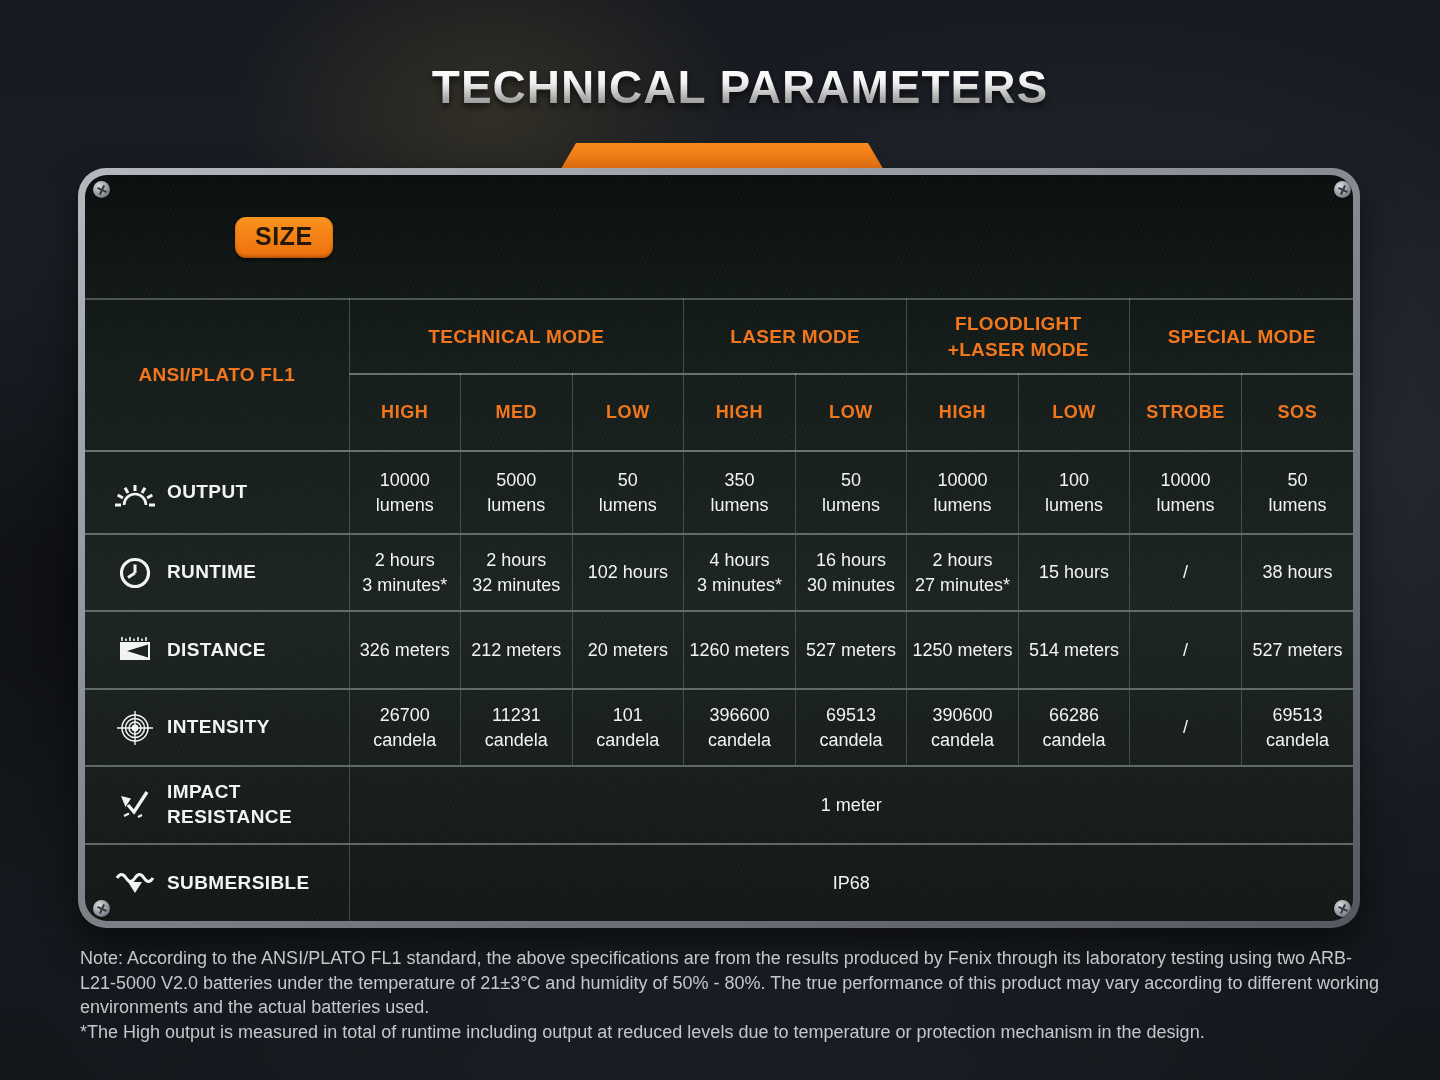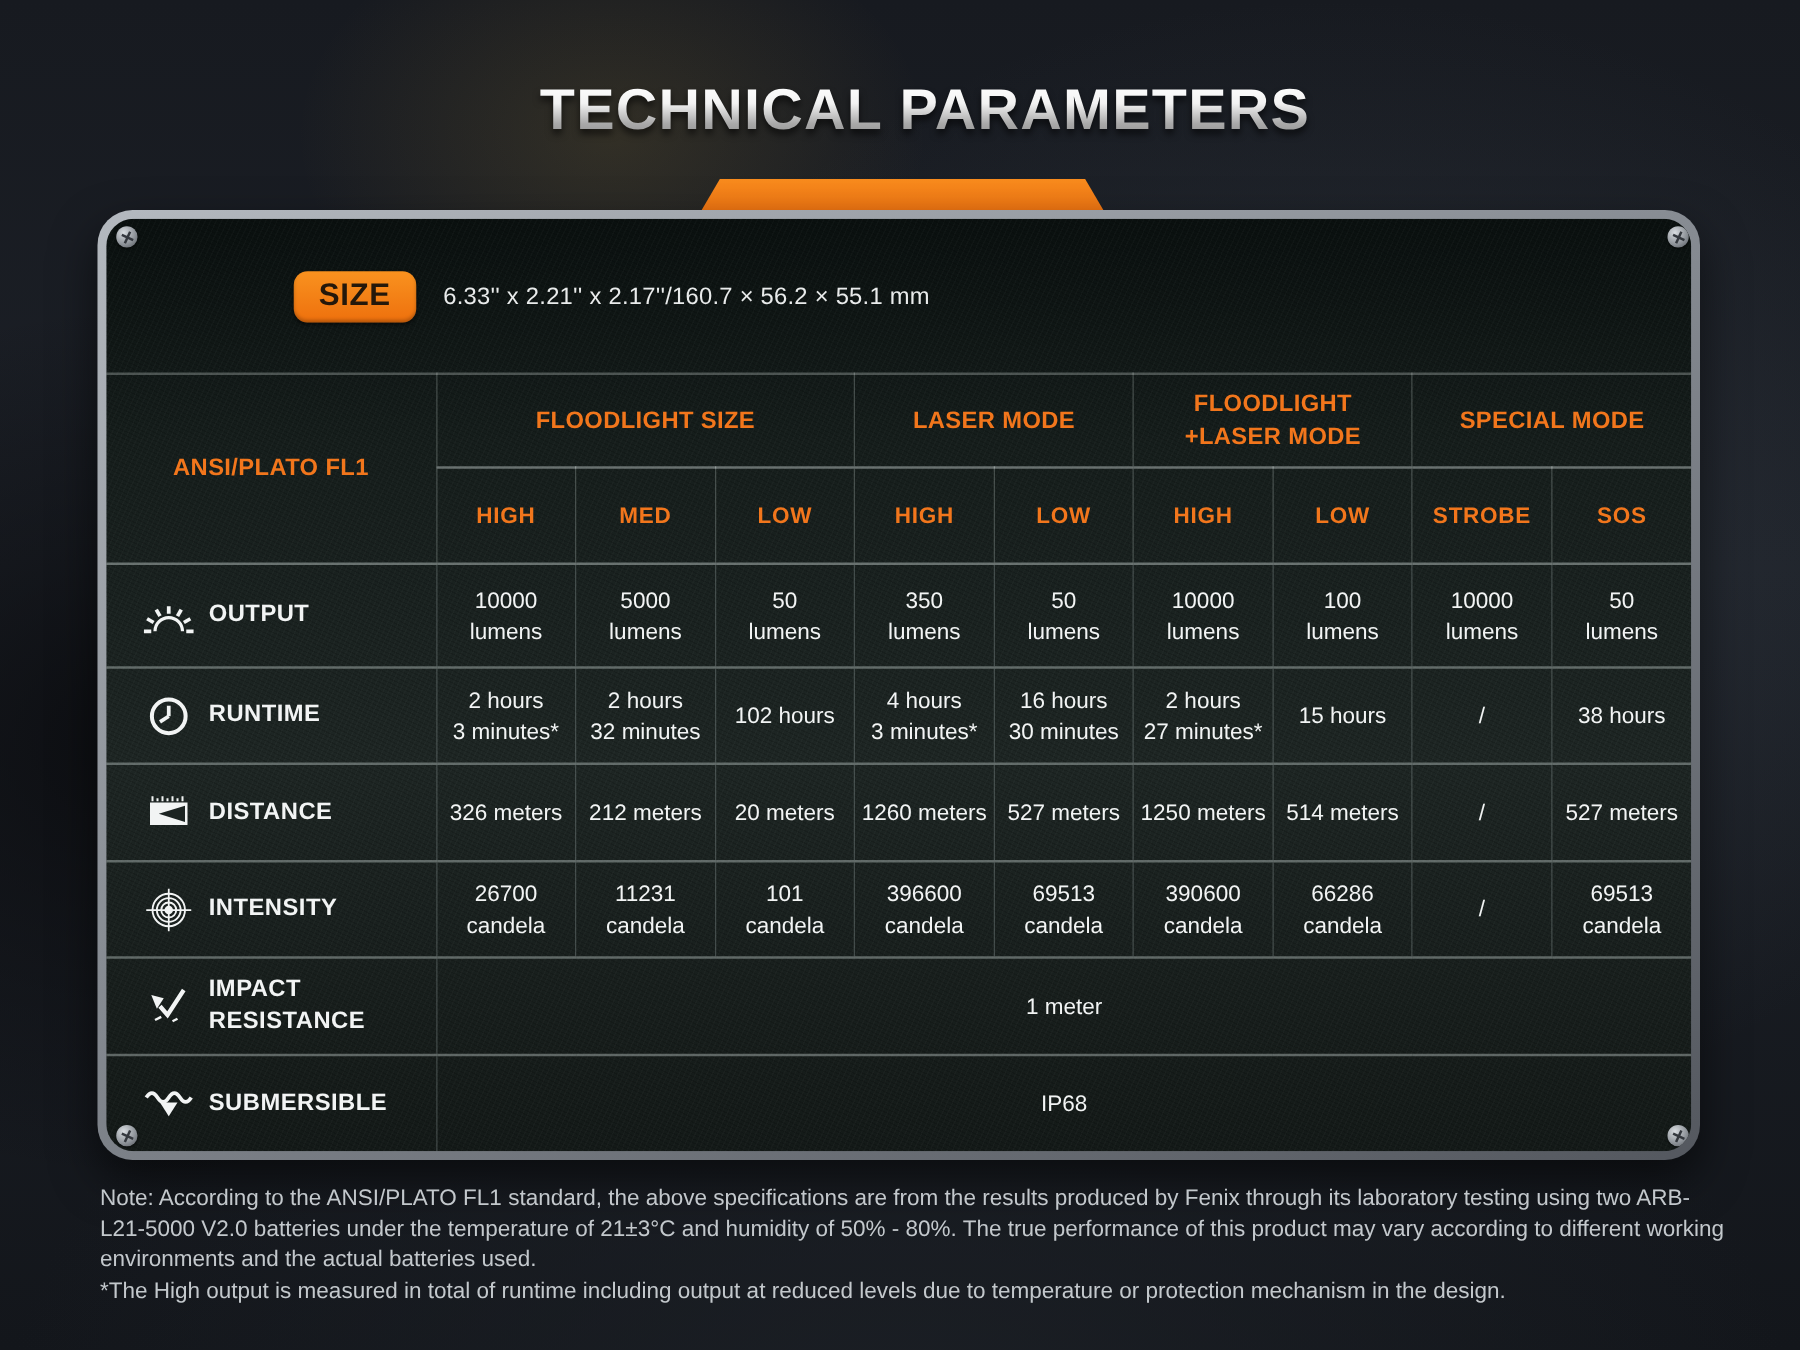--- a/index.html
+++ b/index.html
@@ -137,41 +137,40 @@
   <div class="panel-inner">
 
     <span class="screw tl"></span>
     <span class="screw tr"></span>
     <span class="screw bl"></span>
     <span class="screw br"></span>
 
     <div class="specs-row">
       <div class="spec-group size">
         <span class="spec-badge">SIZE</span>
-        <span class="spec-text">6.33'' x 2.21'' x 2.17''/160.7 × 56.2 × 55.1 mm</span>
       </div>
     </div>
 
     <table class="spec-table">
       <colgroup>
         <col class="c-label">
         <col>
           <col>
           <col>
           <col>
           <col>
           <col>
           <col>
           <col>
           <col>
       </colgroup>
       <tbody>
           <tr class="r-group">
         <th class="corner" rowspan="2">ANSI/PLATO FL1</th>
-        <th class="group" colspan="3">FLOODLIGHT SIZE</th>
+        <th class="group" colspan="3">TECHNICAL MODE</th>
         <th class="group" colspan="2">LASER MODE</th>
         <th class="group" colspan="2">FLOODLIGHT
 +LASER MODE</th>
         <th class="group" colspan="2">SPECIAL MODE</th>
       </tr>
       <tr class="r-sub">
         <th class="sub">HIGH</th>
         <th class="sub">MED</th>
         <th class="sub">LOW</th>
         <th class="sub">HIGH</th>

